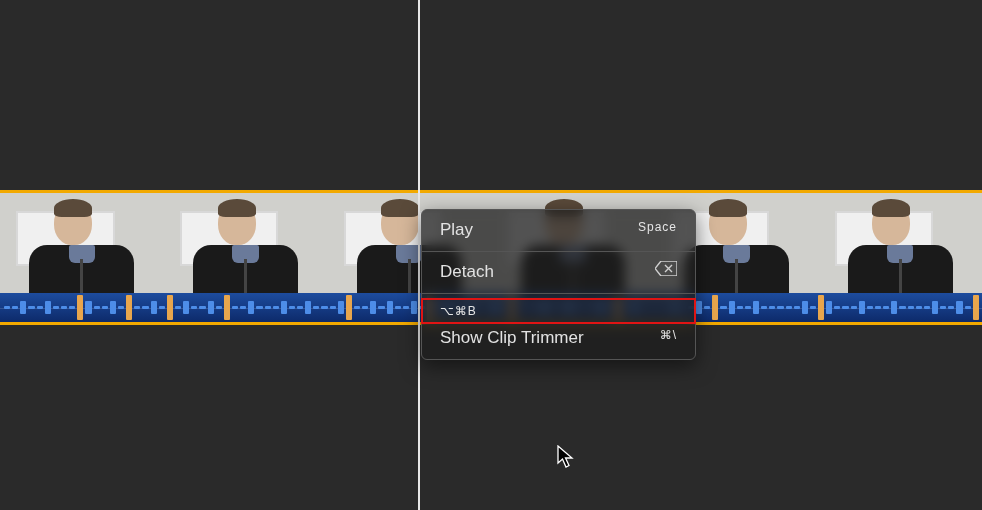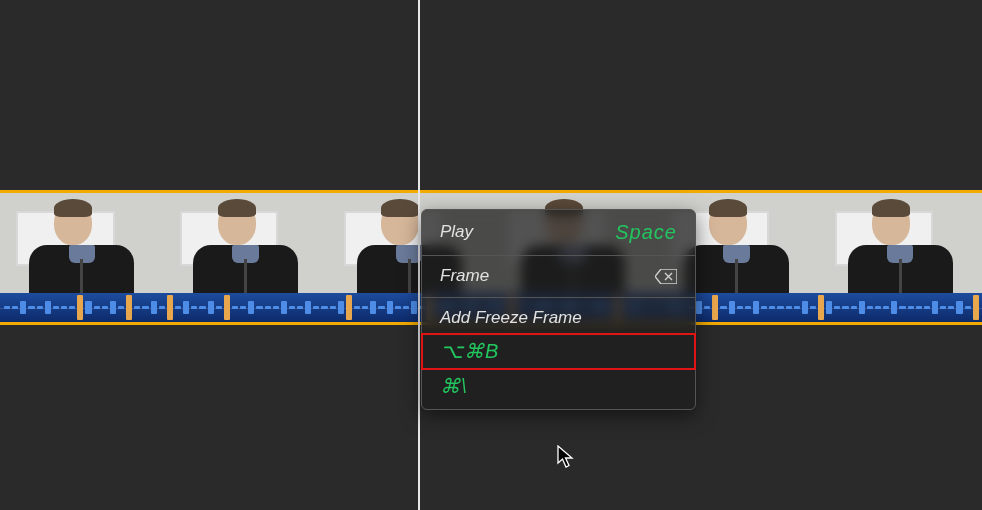--- a/index.html
+++ b/index.html
@@ -136,30 +136,29 @@
     box-shadow: 0 6px 20px rgba(0,0,0,0.5);
   }
   .menu-sep {
     height: 1px;
     background: #555;
     margin: 5px 0;
   }
   .menu-item {
     display: flex;
     justify-content: space-between;
-    align-items: center;
+    align-items: flex-start;
     padding: 4px 18px 4px 18px;
     line-height: 1.35;
     cursor: default;
     position: relative;
-    font-style: italic;
   }
   .menu-item .shortcut {
-    color: #22c55e;
-    font-size: 20px;
+    color: #e5e5e5;
+    font-size: 12px;
     letter-spacing: 1px;
     display: flex;
     align-items: center;
     gap: 1px;
   }
   .menu-item.highlight {
     outline: 2px solid #e01414;
     outline-offset: -1px;
   }
   .delete-icon {
@@ -361,37 +360,34 @@
   </div>
 </div>
 
 <div class="context-menu">
   <div class="menu-item">
     <span>Play</span>
     <span class="shortcut">Space</span>
   </div>
   <div class="menu-sep"></div>
   <div class="menu-item">
-    <span>Frame</span>
+    <span>Detach</span>
     <span class="shortcut delete-icon">
       <svg width="22" height="15" viewBox="0 0 22 15">
           <path d="M6 0 L22 0 L22 15 L6 15 L0 7.5 Z" fill="none" stroke="#d0d0d0" stroke-width="1.4"></path>
           <path d="M10 4 L17 11 M17 4 L10 11" stroke="#d0d0d0" stroke-width="1.4" fill="none"></path>
         </svg>
     </span>
   </div>
   <div class="menu-sep"></div>
-  <div class="menu-item">
-    <span>Add Freeze Frame</span>
-    <span class="shortcut"></span>
-  </div>
   <div class="menu-item highlight">
     <span class="shortcut">⌥⌘B</span>
   </div>
   <div class="menu-item">
+    <span>Show Clip Trimmer</span>
     <span class="shortcut">⌘\</span>
   </div>
 </div>
 
 <div class="cursor">
   <svg width="20" height="24" viewBox="0 0 20 24">
     <path d="M1 1 L1 18 L5.5 14 L9 22 L12 20.5 L8.5 13 L15 13 Z" fill="#000" stroke="#fff" stroke-width="1.3"></path>
   </svg>
 </div>
 

